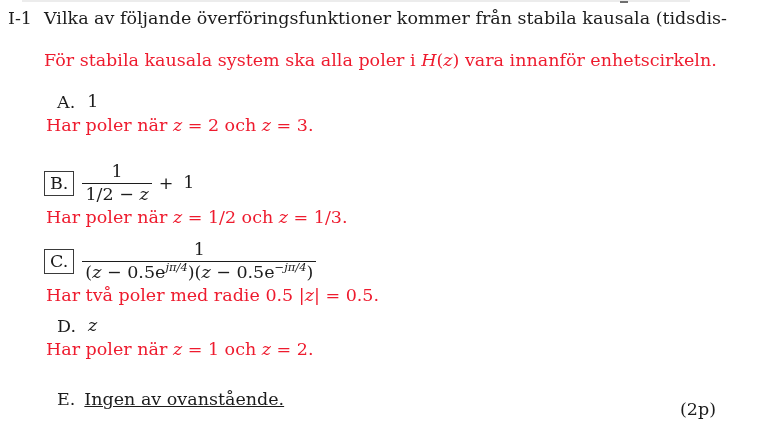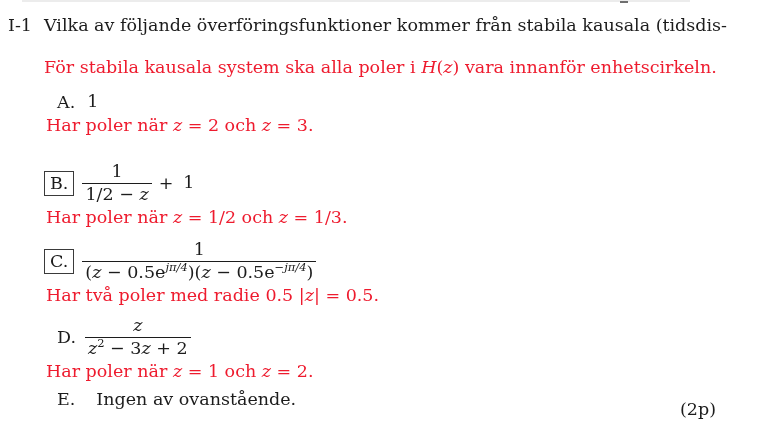--- a/index.html
+++ b/index.html
@@ -13,40 +13,40 @@
     color: var(--ink, #1c1c1c);
   }
   .v { font-style: italic; }            
   sup.s { font-size: 11.5px; line-height: 0; }
   .red { color: var(--red, #ee1b2e); }
 
   
   .top-artifact { position: absolute; top: 0; left: 22px; width: 668px; height: 2px; background: #ececec; }
   .top-dash { position: absolute; top: 1px; left: 620px; width: 8px; height: 2px; background: #6f6f6f; }
 
-  .question { position: absolute; top: 14px; left: 8px; display: flex; justify-content: space-between; }
+  .question { position: absolute; top: 7px; left: 8px; display: flex; justify-content: space-between; }
   .q-num { width: 36px; flex: 0 0 36px; line-height: 23.5px; }
   .q-body { line-height: 23.5px; }
   .q-line { white-space: nowrap; }
   .hint { margin-top: 18px; white-space: nowrap; }
 
   .opt { position: absolute; left: 44px; }
   .opt-main { display: flex; align-items: center; }
   .opt-label { display: inline-block; margin-left: 13px; margin-right: 9px; }
   .opt-label.boxed { margin-left: 0; margin-right: 8px; border: 1px solid #3a3a3a; padding: 1px 5px 2px; }
 
   .frac { display: inline-flex; flex-direction: column; align-items: center; text-align: center; line-height: 1.13; }
   .frac .num { padding: 0 3px 1px; }
   .frac .den { border-top: 1.4px solid #1c1c1c; padding: 1px 3px 0; white-space: nowrap; }
   .plus { margin: 0 7px; }
 
   .opt-note { margin-top: 2px; margin-left: 2px; white-space: nowrap; }
 
   .opt-e { display: flex; }
-  .opt-e .text { margin-left: 12px; }
+  .opt-e .text { margin-left: 0px; text-decoration: underline; }
 
   .points { position: absolute; left: 680px; top: 399px; }
 </style>
 </head>
 <body style="--ink: #1c1c1c; --red: #ee1b2e;">
 
 <div class="top-artifact"></div>
 <div class="top-dash"></div>
 
 <div class="question">
@@ -91,21 +91,20 @@
     </span>
   </div>
   <div class="opt-note red"><span>Har två poler med radie 0.5 </span><span>|</span><span class="v">z</span><span>|</span><span> = 0.5.</span></div>
 </div>
 
 <div class="opt" style="top:316px">
   <div class="opt-main">
     <span class="opt-label">D.</span>
     <span class="frac">
       <span class="num v">z</span>
-      <span class="den"><span class="v">z</span><sup class="s">2</sup><span> − 3</span><span class="v">z</span><span> + 2</span></span>
     </span>
   </div>
   <div class="opt-note red"><span>Har poler när </span><span class="v">z</span><span> = 1 och </span><span class="v">z</span><span> = 2.</span></div>
 </div>
 
 <div class="opt opt-e" style="top:389px">
   <span class="opt-label">E.</span>
   <span class="text">Ingen av ovanstående.</span>
 </div>
 

